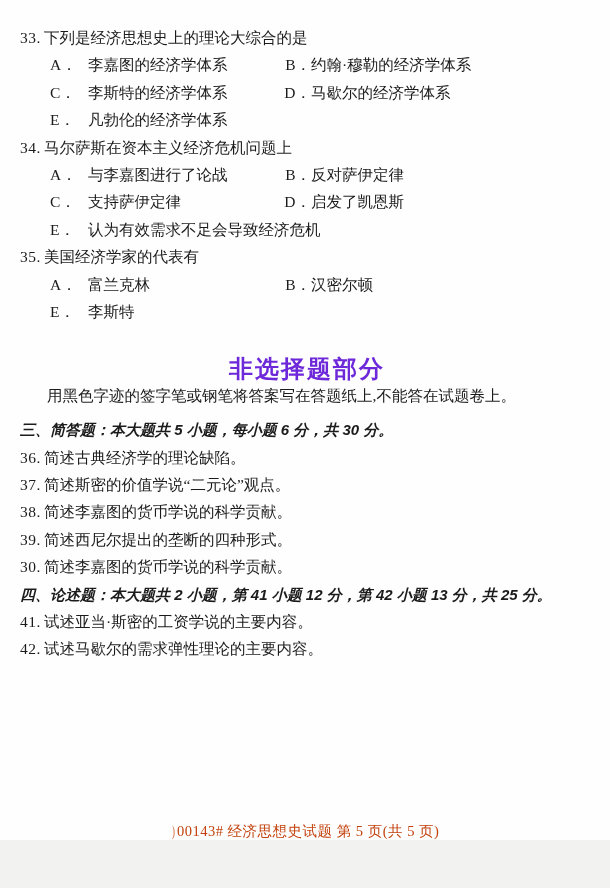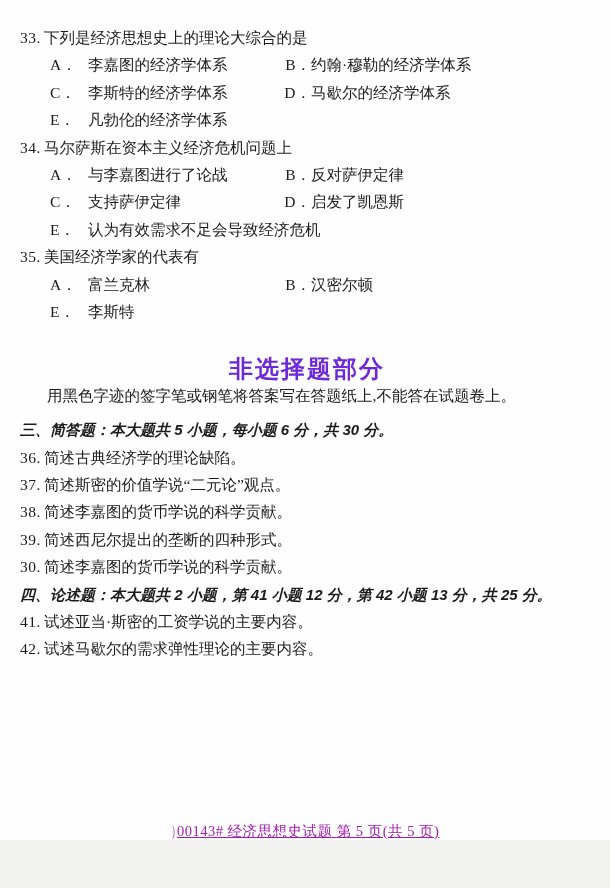--- a/index.html
+++ b/index.html
@@ -77,23 +77,22 @@
     white-space: nowrap;
     font-style: italic;
   }
   .big-header.first { margin-top: 7px; }
   .footer {
     position: absolute;
     left: 0; right: 0;
     top: 822px;
     text-align: center;
     font-size: 14.5px;
-    color: #a21caf;
+    color: #c2410c;
     letter-spacing: 0.5px;
-    text-decoration: underline;
   }
   .footer .partial {
     display: inline-block;
     transform: scaleX(0.6);
     opacity: 0.85;
     margin-right: 1px;
   }
 </style>
 </head>
 <body>

